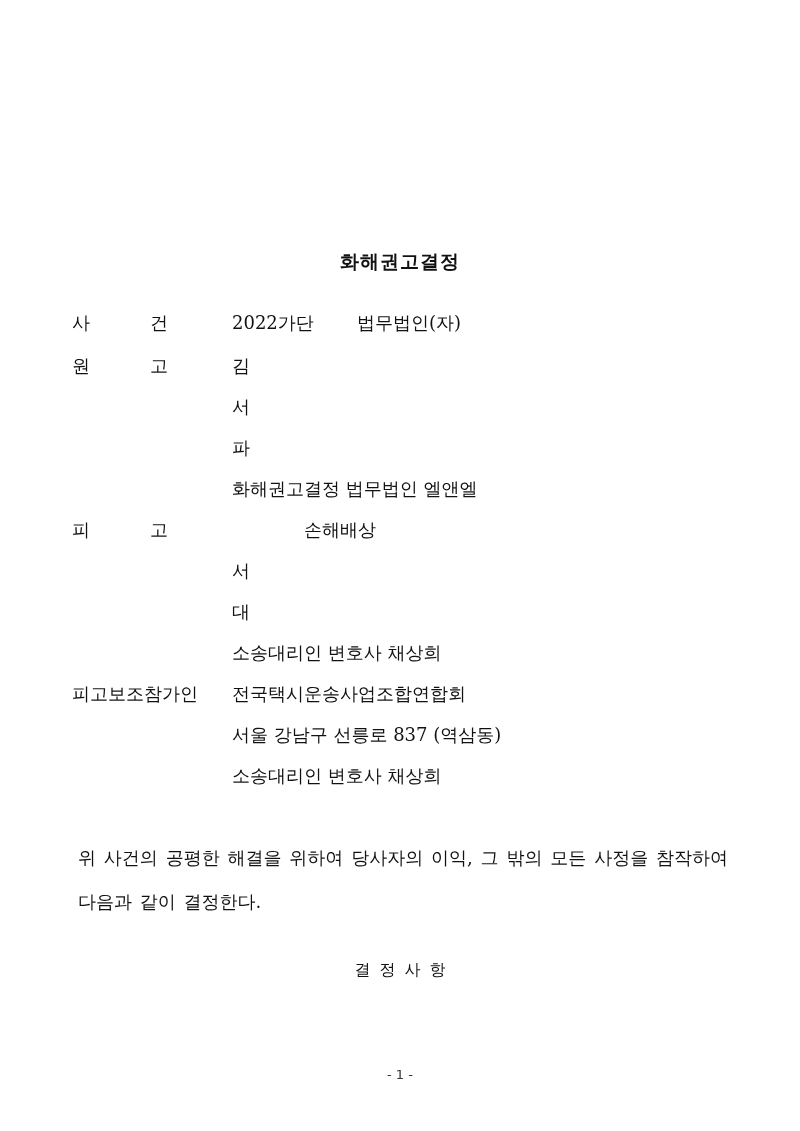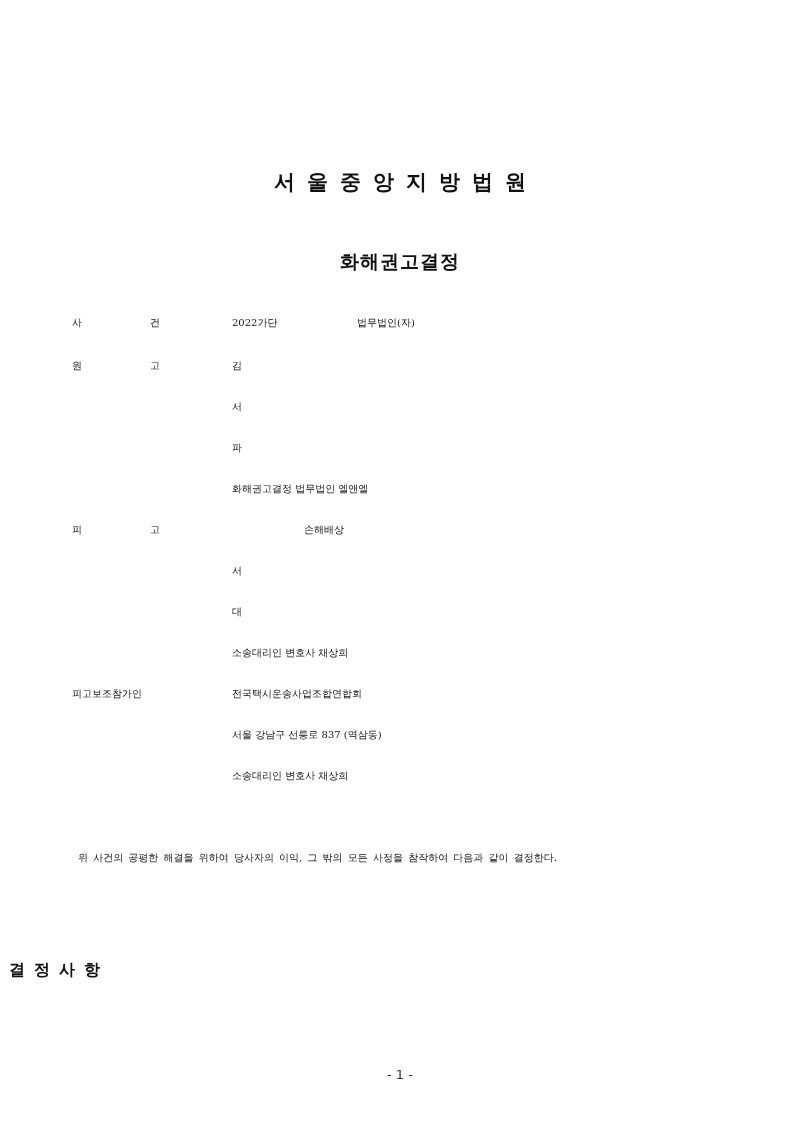--- a/index.html
+++ b/index.html
@@ -38,21 +38,21 @@
       top: 233px;
       text-align: center;
       font-family: "DejaVu Sans", "Liberation Sans", sans-serif;
       font-weight: bold;
       font-size: 19px;
       letter-spacing: 1px;
       margin-top: 16px;
     }
     .serif {
       font-family: "DejaVu Serif", "Liberation Serif", serif;
-      font-size: 10px;
+      font-size: 18px;
     }
     .row {
       position: absolute;
       left: 0;
       height: 22px;
       line-height: 22px;
       white-space: nowrap;
     }
     .lbl1 { position: absolute; left: 72px; }
     .lbl2 { position: absolute; left: 150px; }
@@ -67,42 +67,42 @@
       width: 650px;
       line-height: 44px;
       text-align: justify;
       text-align-last: left;
       word-spacing: 2px;
     }
     .section-heading {
       position: absolute;
       left: 0; width: 800px;
       top: 960px;
+      text-align: center;
       font-family: "DejaVu Sans", "Liberation Sans", sans-serif;
-      font-weight: bold;
+      font-weight: normal;
       font-size: 16px;
       letter-spacing: 9px;
       text-indent: 9px;
     }
     .page-number {
       position: absolute;
       left: 0; width: 800px;
       top: 1067px;
       text-align: center;
       font-family: "DejaVu Sans", "Liberation Sans", sans-serif;
       font-size: 13px;
       color: #333333;
     }
   </style>
 </head>
 <body>
 
 <div class="page">
 
-  <div class="court-title">서울중앙지방법원</div>
   <div class="doc-title">화해권고결정</div>
 
   <div class="row serif" style="top:312px;">
     <span class="lbl1">사</span>
     <span class="lbl2">건</span>
     <span class="val-case-num">2022가단</span>
     <span class="val-case-name">법무법인(자)</span>
   </div>
 
   <div class="row serif" style="top:355px;">

